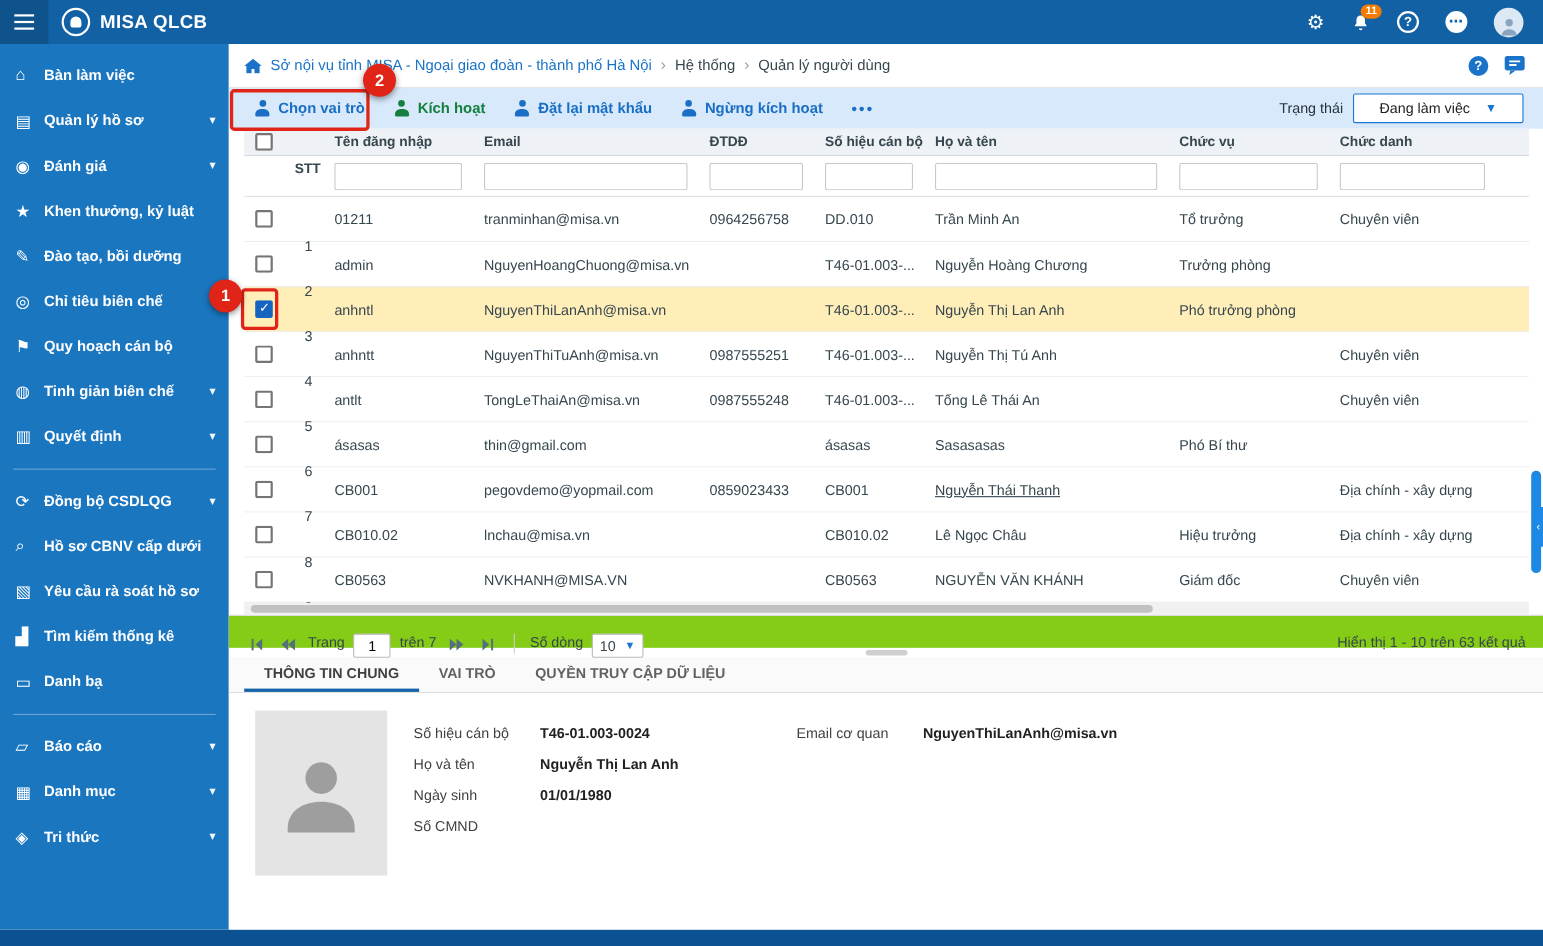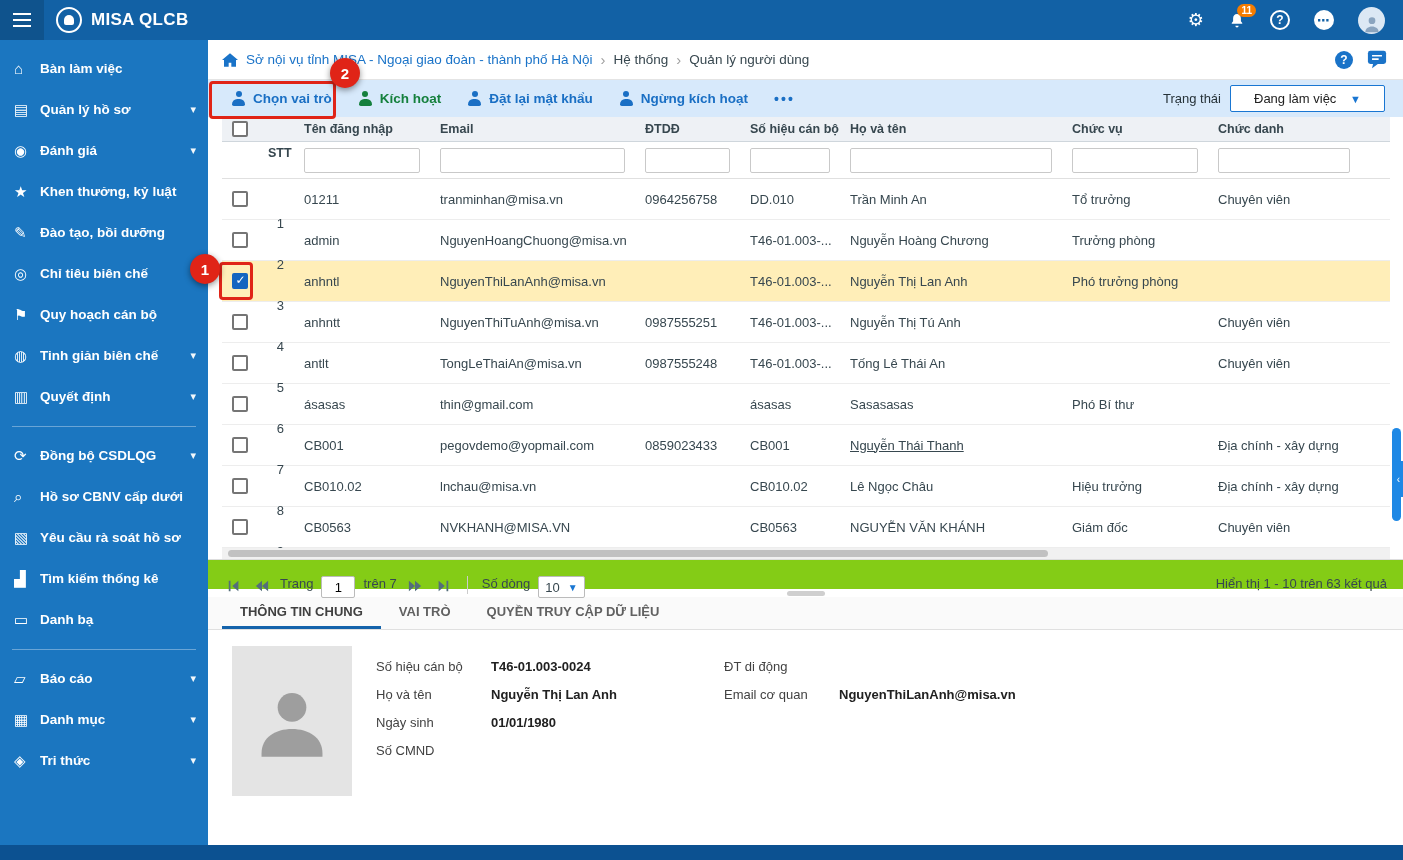--- a/index.html
+++ b/index.html
@@ -495,24 +495,20 @@
               <span class="f-label">Ngày sinh</span>
               <span class="f-value">01/01/1980</span>
             </div>
             <div class="f-row">
               <span class="f-label">Số CMND</span>
               <span class="f-value"></span>
             </div>
           </div>
         <div class="f-col-r" id="fieldsR">
             <div class="f-row">
-              <span class="f-label">ĐT di động</span>
-              <span class="f-value"></span>
-            </div>
-            <div class="f-row">
               <span class="f-label">Email cơ quan</span>
               <span class="f-value">NguyenThiLanAnh@misa.vn</span>
             </div>
           </div>
       </div>
     </div>
 
     <span class="v-thumb"></span>
     <span class="collapse-tab">‹</span>
   </main>

